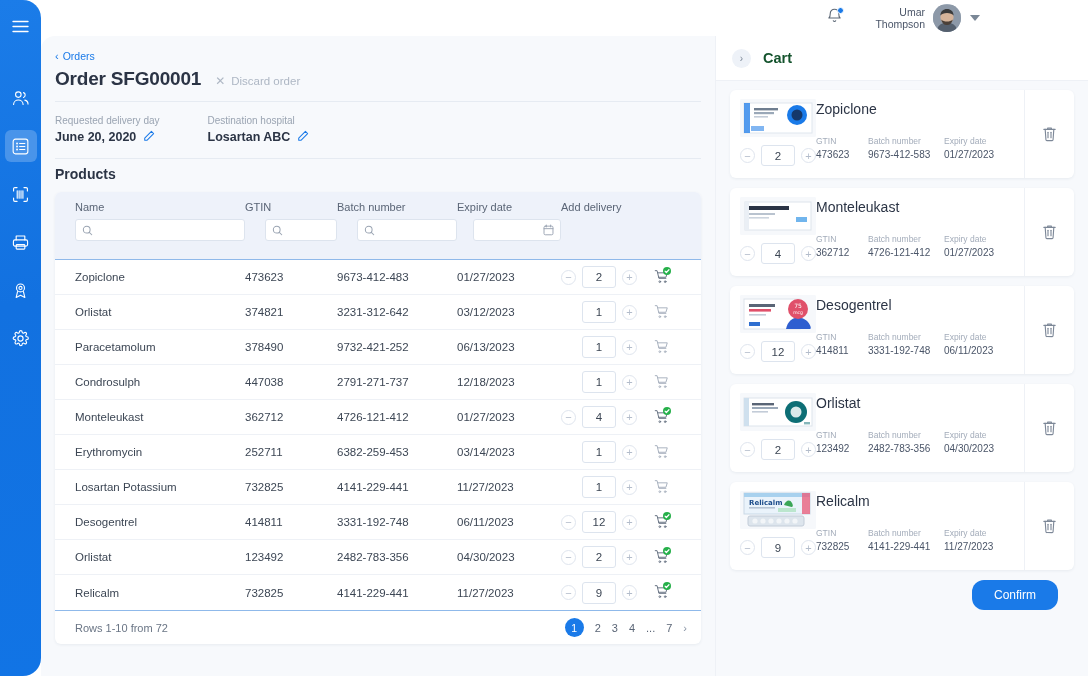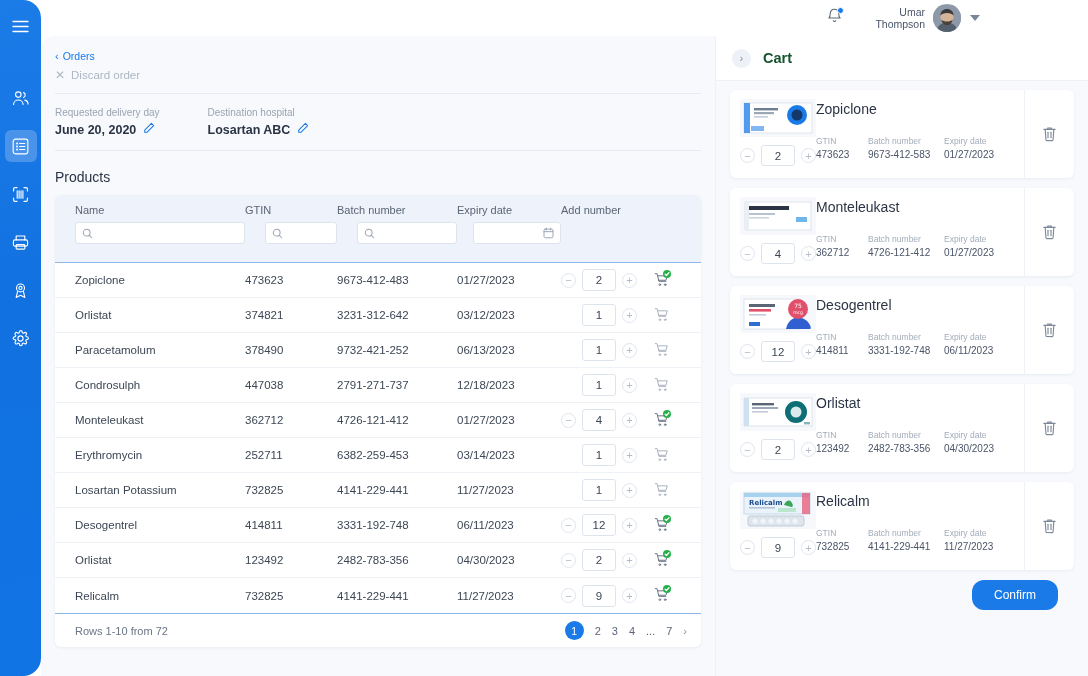--- a/index.html
+++ b/index.html
@@ -78,24 +78,24 @@
   .order-row { display: flex; align-items: baseline; gap: 14px; padding-bottom: 11px;
     border-bottom: 1px solid #e6ebf2; margin-right: 14px; }
   .order-title { font-size: 19px; font-weight: bold; color: #2b3445; letter-spacing: -0.2px; }
   .discard { font-size: 11.5px; color: #aeb7c4; display: flex; align-items: center; gap: 6px; cursor: pointer; }
   .discard .x { font-size: 12px; }
 
   .meta-row { display: flex; gap: 48px; padding: 13px 0 13px 0;
     border-bottom: 1px solid #e6ebf2; margin-right: 14px; }
   .meta-label { font-size: 10px; color: #9aa4b2; margin-bottom: 4px; }
   .meta-value { font-size: 12.5px; font-weight: bold; color: #2b3445;
-    display: flex; align-items: center; gap: 7px; }
+    display: flex; gap: 7px; }
   .pencil { cursor: pointer; }
 
-  .products-h { font-size: 14px; font-weight: normal; color: #2b3445; margin: 18px 0 10px 0; }
+  .products-h { font-size: 14px; font-weight: bold; color: #2b3445; margin: 7px 0 10px 0; }
 
   
   .table-card {
     background: #ffffff; border-radius: 6px; margin-right: 14px;
     box-shadow: 0 1px 3px rgba(30,50,90,0.07); overflow: hidden;
     width: 646px;
   }
   .thead { background: #eef2fa; padding: 9px 0 18px 0; }
   .tr { display: flex; align-items: center; }
   .th { font-size: 11px; color: #5a6576; }
@@ -290,20 +290,21 @@
     <div class="caret-down"></div>
   </header>
 
   <main class="content">
     <div class="breadcrumb">
       <span class="chev">‹</span>
       <span>Orders</span>
     </div>
 
     <div class="order-row">
+      <div class="order-title">Order SFG00001</div>
       <div class="discard">
         <span class="x">✕</span>
         <span>Discard order</span>
       </div>
     </div>
 
     <div class="meta-row">
       <div>
         <div class="meta-label">Requested delivery day</div>
         <div class="meta-value">
@@ -330,21 +331,21 @@
 
     <h2 class="products-h">Products</h2>
 
     <section class="table-card">
       <div class="thead">
         <div class="tr">
           <div class="th c-name">Name</div>
           <div class="th c-gtin">GTIN</div>
           <div class="th c-batch">Batch number</div>
           <div class="th c-exp">Expiry date</div>
-          <div class="th c-add">Add number</div>
+          <div class="th c-add">Add delivery</div>
         </div>
         <div class="filter-row">
           <div class="fbox f-name">
             <svg width="11" height="11" viewBox="0 0 14 14" fill="none" stroke="#9aa4b2" stroke-width="1.3" stroke-linecap="round">
               <circle cx="6" cy="6" r="4.3"></circle>
                 <line x1="9.3" y1="9.3" x2="12.4" y2="12.4"></line>
             </svg>
           </div>
           <div class="fgap-1"></div>
           <div class="fbox f-gtin">

